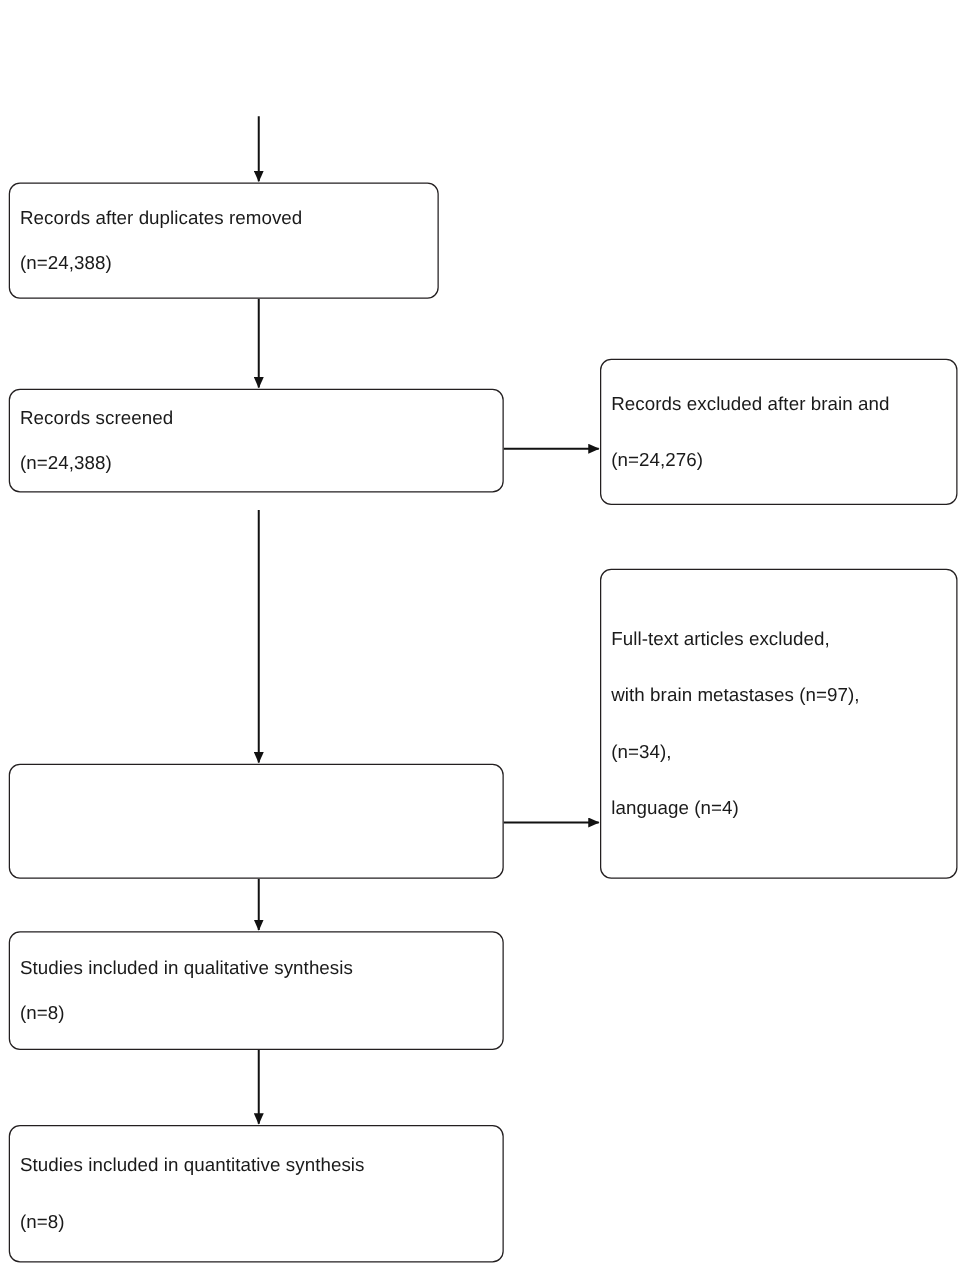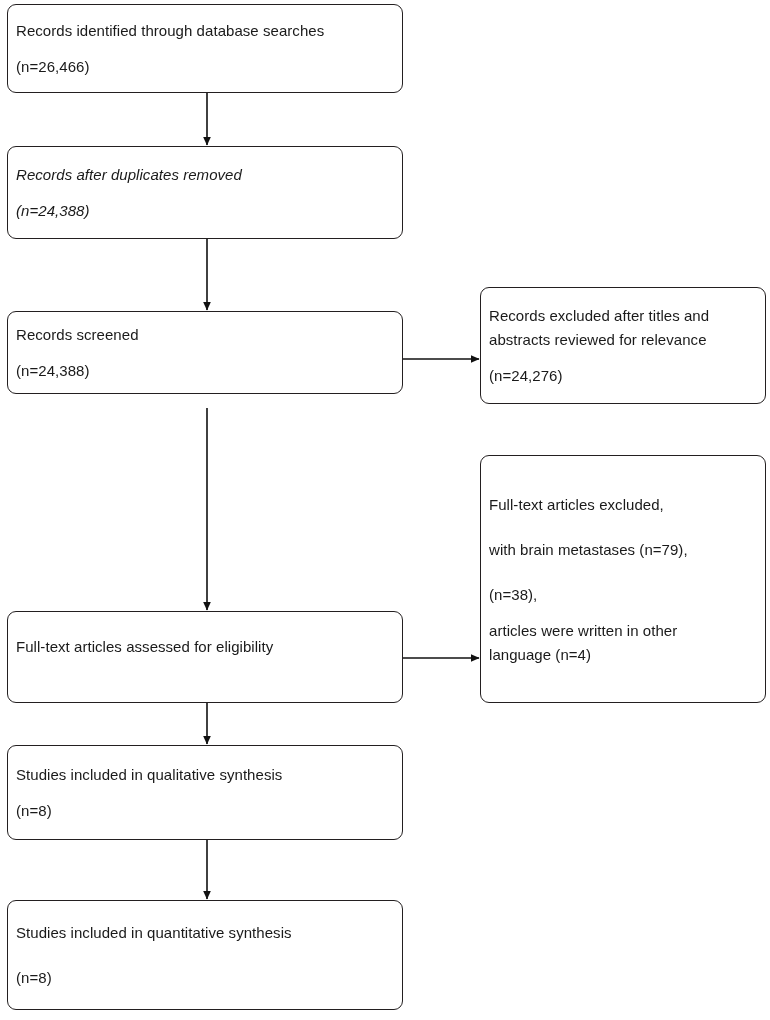--- a/index.html
+++ b/index.html
@@ -75,75 +75,65 @@
 
     <line x1="207" y1="408" x2="207" y2="610" stroke="#111111" stroke-width="1.6" marker-end="url(#arrowhead)"></line>
 
     <line x1="403" y1="658" x2="479" y2="658" stroke="#111111" stroke-width="1.6" marker-end="url(#arrowhead)"></line>
 
     <line x1="207" y1="703" x2="207" y2="744" stroke="#111111" stroke-width="1.6" marker-end="url(#arrowhead)"></line>
 
     <line x1="207" y1="840" x2="207" y2="899" stroke="#111111" stroke-width="1.6" marker-end="url(#arrowhead)"></line>
   </svg>
 
-  <div class="node" style="left:7px; top:4px; width:396px; height:89px;">
-    <div class="node-body">
-      <div class="line">Records identified through database searches</div>
-      <div class="gap-lg"></div>
-      <div class="line">(n=26,466)</div>
-    </div>
-  </div>
 
-  <div class="node" style="left:7px; top:146px; width:396px; height:93px;font-style:italic;">
+  <div class="node" style="left:7px; top:146px; width:344px; height:93px;">
     <div class="node-body">
       <div class="line">Records after duplicates removed</div>
       <div class="gap-lg"></div>
       <div class="line">(n=24,388)</div>
     </div>
   </div>
 
   <div class="node" style="left:7px; top:311px; width:396px; height:83px;">
     <div class="node-body">
       <div class="line">Records screened</div>
       <div class="gap-lg"></div>
       <div class="line">(n=24,388)</div>
     </div>
   </div>
 
   <div class="node" style="left:480px; top:287px; width:286px; height:117px;">
     <div class="node-body">
-      <div class="line">Records excluded after titles and</div>
+      <div class="line">Records excluded after brain and</div>
       <div class="gap-sm"></div>
-      <div class="line">abstracts reviewed for relevance</div>
       <div class="gap-lg"></div>
       <div class="line">(n=24,276)</div>
     </div>
   </div>
 
   <div class="node" style="left:7px; top:611px; width:396px; height:92px;">
     <div class="node-body">
-      <div class="line">Full-text articles assessed for eligibility</div>
       <div class="gap-lg"></div>
     </div>
   </div>
 
   <div class="node" style="left:480px; top:455px; width:286px; height:248px;">
     <div class="node-body">
       <div class="line">Full-text articles excluded,</div>
       <div class="gap-lg"></div>
 
       <div class="gap-sm"></div>
-      <div class="line">with brain metastases (n=79),</div>
+      <div class="line">with brain metastases (n=97),</div>
       <div class="gap-lg"></div>
 
       <div class="gap-sm"></div>
-      <div class="line">(n=38),</div>
+      <div class="line">(n=34),</div>
       <div class="gap-lg"></div>
 
-      <div class="line">articles were written in other</div>
       <div class="gap-sm"></div>
       <div class="line">language (n=4)</div>
     </div>
   </div>
 
   <div class="node" style="left:7px; top:745px; width:396px; height:95px;padding-left:33px;">
     <div class="node-body">
       <div class="line">Studies included in qualitative synthesis</div>
       <div class="gap-lg"></div>
       <div class="line">(n=8)</div>

